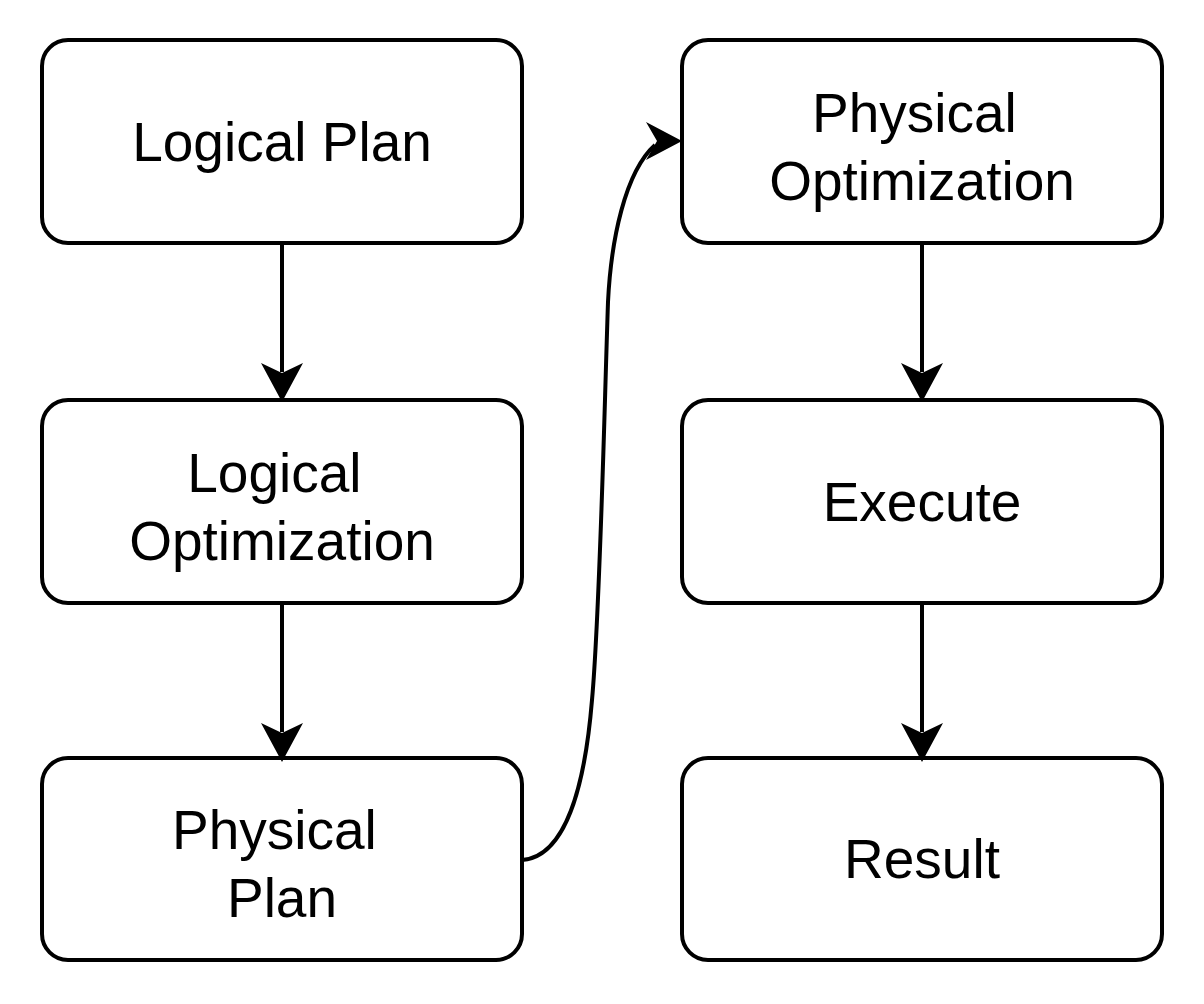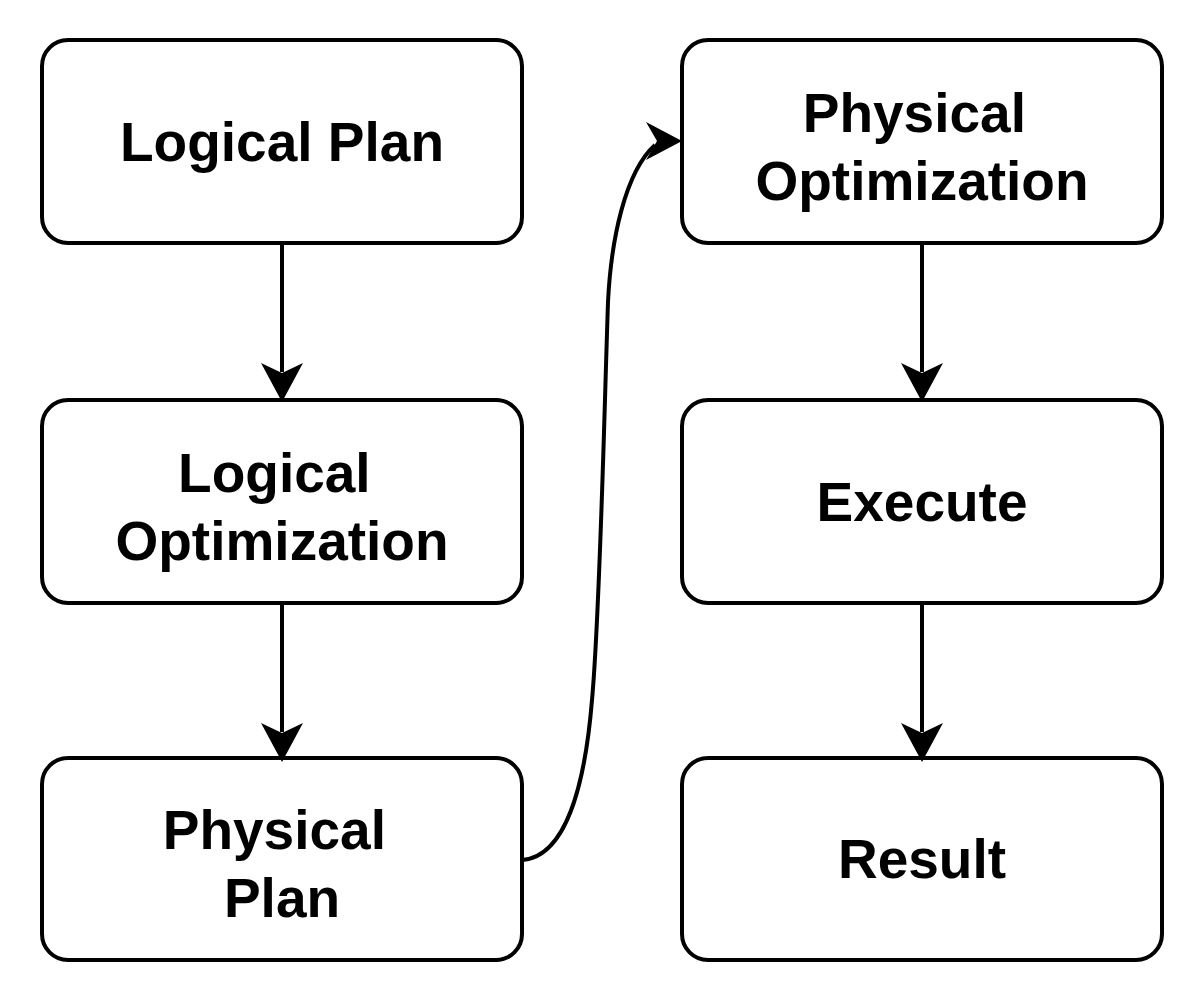--- a/index.html
+++ b/index.html
@@ -6,21 +6,20 @@
     margin: 0;
     padding: 0;
     background: #ffffff;
     width: 1204px;
     height: 1004px;
     overflow: hidden;
   }
   .canvas-wrap {
     width: 1204px;
     height: 1004px;
-    font-weight: bold;
   }
   svg {
     display: block;
   }
   .node-box {
     fill: #ffffff;
     stroke: #000000;
     stroke-width: 4;
   }
   .node-label {

